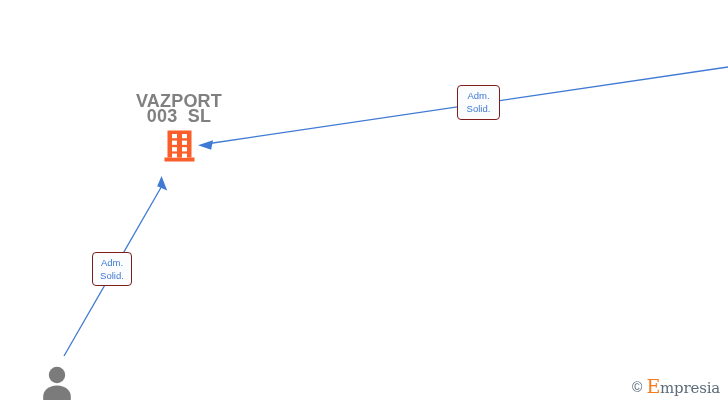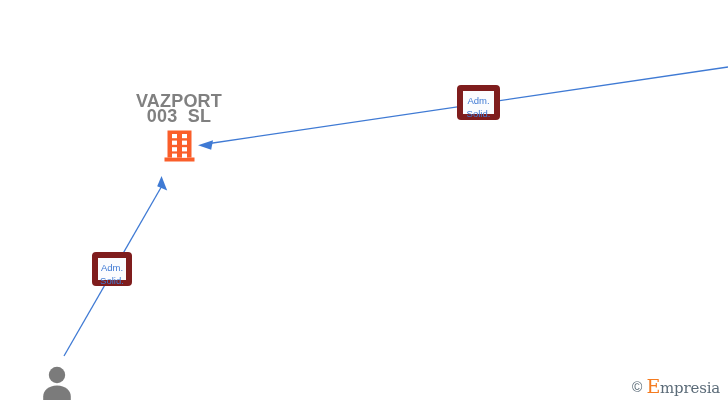--- a/index.html
+++ b/index.html
@@ -58,21 +58,21 @@
     left: 40px;
     top: 365px;
     width: 34px;
     height: 36px;
   }
 
   
   .edge-label {
     position: absolute;
     box-sizing: border-box;
-    border: 6px solid #7f1d1d;
+    border: 1px solid #7f1d1d;
     border-radius: 4px;
     background: #fbfcfe;
     color: #3f7ad4;
     font-size: 9.5px;
     line-height: 13px;
     text-align: center;
     padding: 3px 0 3px 0;
     z-index: 5;
   }
   .edge-label .ln {

